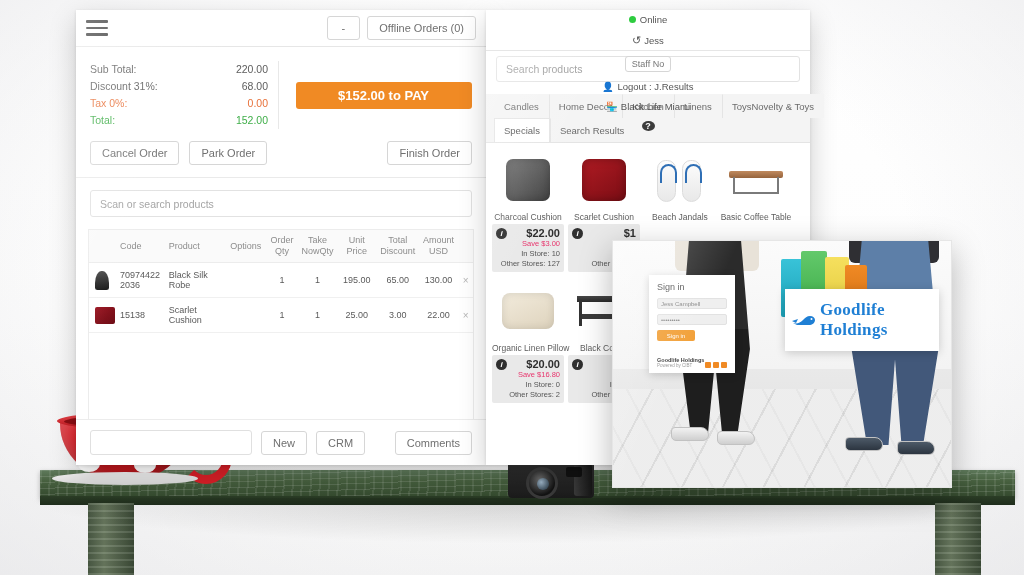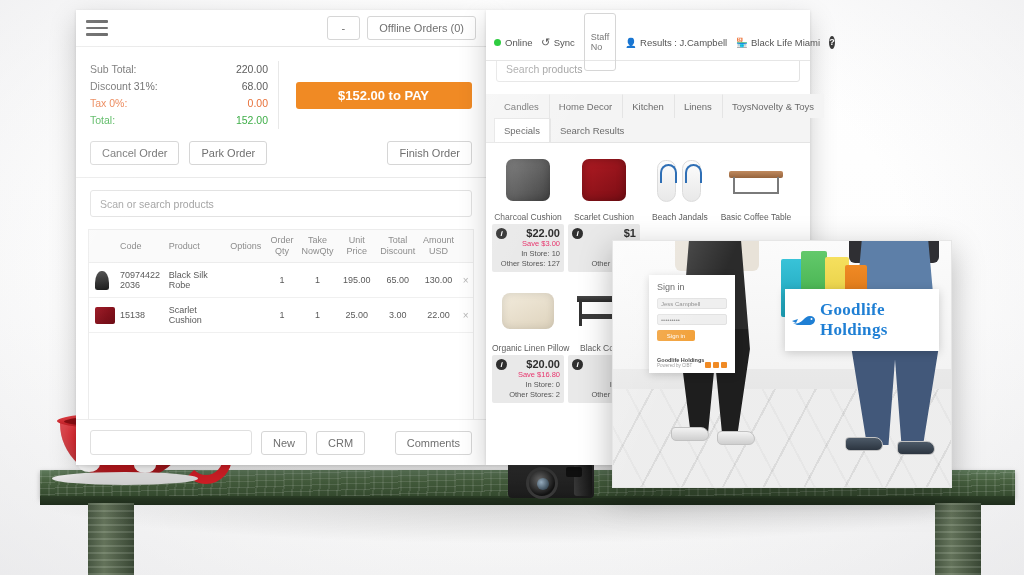--- a/index.html
+++ b/index.html
@@ -93,26 +93,26 @@
      padding:0 10px;box-sizing:border-box;background:#fff;}
   .burger{width:22px;height:16px;display:flex;flex-direction:column;justify-content:space-between;cursor:pointer;}
   .burger i{display:block;height:2.6px;background:#3a3a3a;border-radius:1px;}
   .btn{border:1px solid #d6d6d6;background:#fff;border-radius:3px;color:#707070;
      font-size:11px;padding:5px 11px;cursor:pointer;white-space:nowrap;font-family:"Liberation Sans",sans-serif;}
   .topbar .spacer{flex:1;}
   .btn-dash{padding:5px 14px;}
   .btn-offline{margin-left:7px;}
 
   
-  .rt-header{position:absolute;left:486px;top:24px;width:324px;height:37px;
+  .rt-header{position:absolute;left:486px;top:14px;width:324px;height:37px;
      display:flex;align-items:center;gap:9px;padding:0 8px;box-sizing:border-box;
-     border-bottom:1px solid #e6e6e6;background:#fff;font-size:9.5px;color:#555;}
+     border-bottom:1px solid #e6e6e6;background:#fff;font-size:9.5px;color:#555;flex-direction:column;}
   .dot-on{width:7px;height:7px;border-radius:50%;background:#2ecc40;display:inline-block;margin-right:4px;}
   .hitem{display:flex;align-items:center;white-space:nowrap;cursor:pointer;}
-  .staff-chip{border:1px solid #d6d6d6;border-radius:3px;padding:18px 6px;color:#777;font-size:9px;}
+  .staff-chip{border:1px solid #d6d6d6;border-radius:3px;padding:2px 6px;color:#777;font-size:9px;}
   .sync-ic{font-size:11px;color:#555;margin-right:3px;display:inline-block;transform:scaleX(-1);}
   .help-ic{width:13px;height:13px;border-radius:50%;background:#3b3b3b;color:#fff;font-size:9px;
      display:flex;align-items:center;justify-content:center;font-weight:bold;}
 
   
   .totals-wrap{display:flex;padding:14px 14px 6px 14px;}
   .totals{width:178px;border-right:1px solid #e8e8e8;padding-right:10px;}
   .trow{display:flex;justify-content:space-between;font-size:10.5px;color:#5d5d5d;line-height:17px;}
   .trow.tax{color:#e8713a;}
   .trow.total{color:#3fae49;}
@@ -546,26 +546,26 @@
   <div class="sheen"></div>
 </div>
 
 <div class="rt-header">
   <div class="hitem">
     <span class="dot-on"></span>
     <span>Online</span>
   </div>
   <div class="hitem">
     <span class="sync-ic">↻</span>
-    <span>Sync</span>
+    <span>Jess</span>
   </div>
   <div class="staff-chip">Staff No</div>
   <div class="hitem">
     <span style="margin-right:3px;">👤</span>
-    <span>Results : J.Campbell</span>
+    <span>Logout : J.Results</span>
   </div>
   <div class="hitem">
     <span style="margin-right:3px;">🏪</span>
     <span>Black Life Miami</span>
   </div>
   <div class="help-ic">?</div>
 </div>
 
 <div id="promo">
   <div class="promo-bg"></div>

